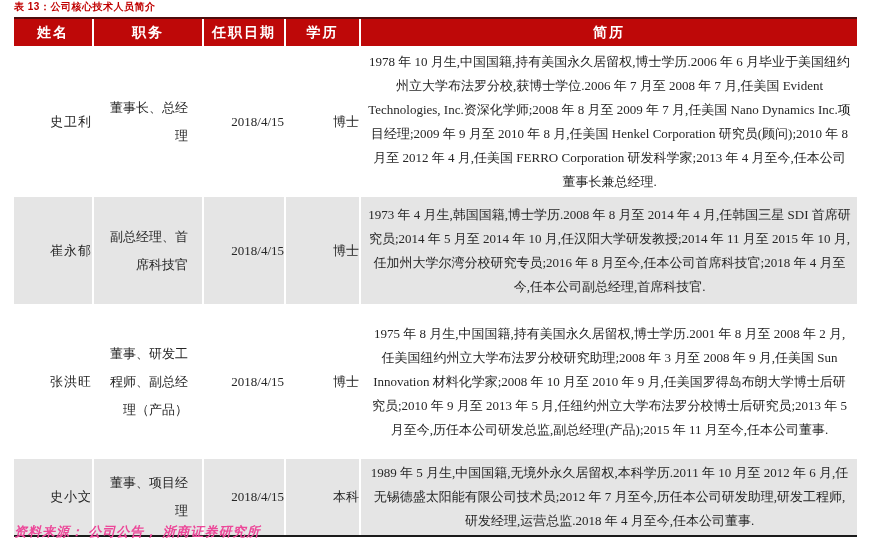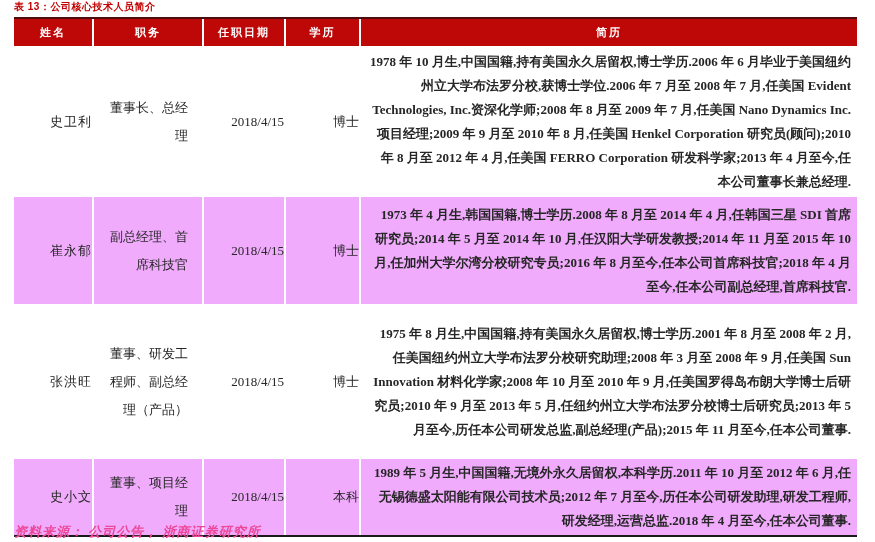--- a/index.html
+++ b/index.html
@@ -25,34 +25,34 @@
     border-collapse:collapse; table-layout:fixed; width:843px;
   }
   col.c-name   { width:79px; }
   col.c-pos    { width:110px; }
   col.c-date   { width:82px; }
   col.c-degree { width:75px; }
   col.c-bio    { width:497px; }
 
   th {
     background:#be0808; color:#ffffff;
-    font-size:11px; font-weight:bold; letter-spacing:2px;
+    font-size:14px; font-weight:bold; letter-spacing:2px;
     height:27px; text-align:center; vertical-align:middle; padding:0;
   }
   th + th, td + td { border-left:2px solid #ffffff; }
 
   td {
     font-size:13px; line-height:24px;
     text-align:right; vertical-align:middle; padding:0;
   }
-  tr.alt td { background:#f0abfc; }
+  tr.alt td { background:#e5e5e5; }
 
   td.name   { letter-spacing:1px; }
   td.pos    { padding:0 14px; line-height:28px; }
-  td.bio    { text-align:right; padding:2px 6px 2px 7px; line-height:24px;font-weight:bold; }
+  td.bio    { text-align:center; padding:2px 6px 2px 7px; line-height:24px; }
 
   tr.r0 td { height:147px; }
   tr.r1 td { height:103px; }
   tr.r2 td { height:151px; }
   tr.r3 td { height:71px; }
 
   .source-note {
     position:absolute; left:14px; top:523px;
     font-size:13px; font-weight:bold; color:#ec4899;
     letter-spacing:1px; white-space:nowrap;font-style:italic;

